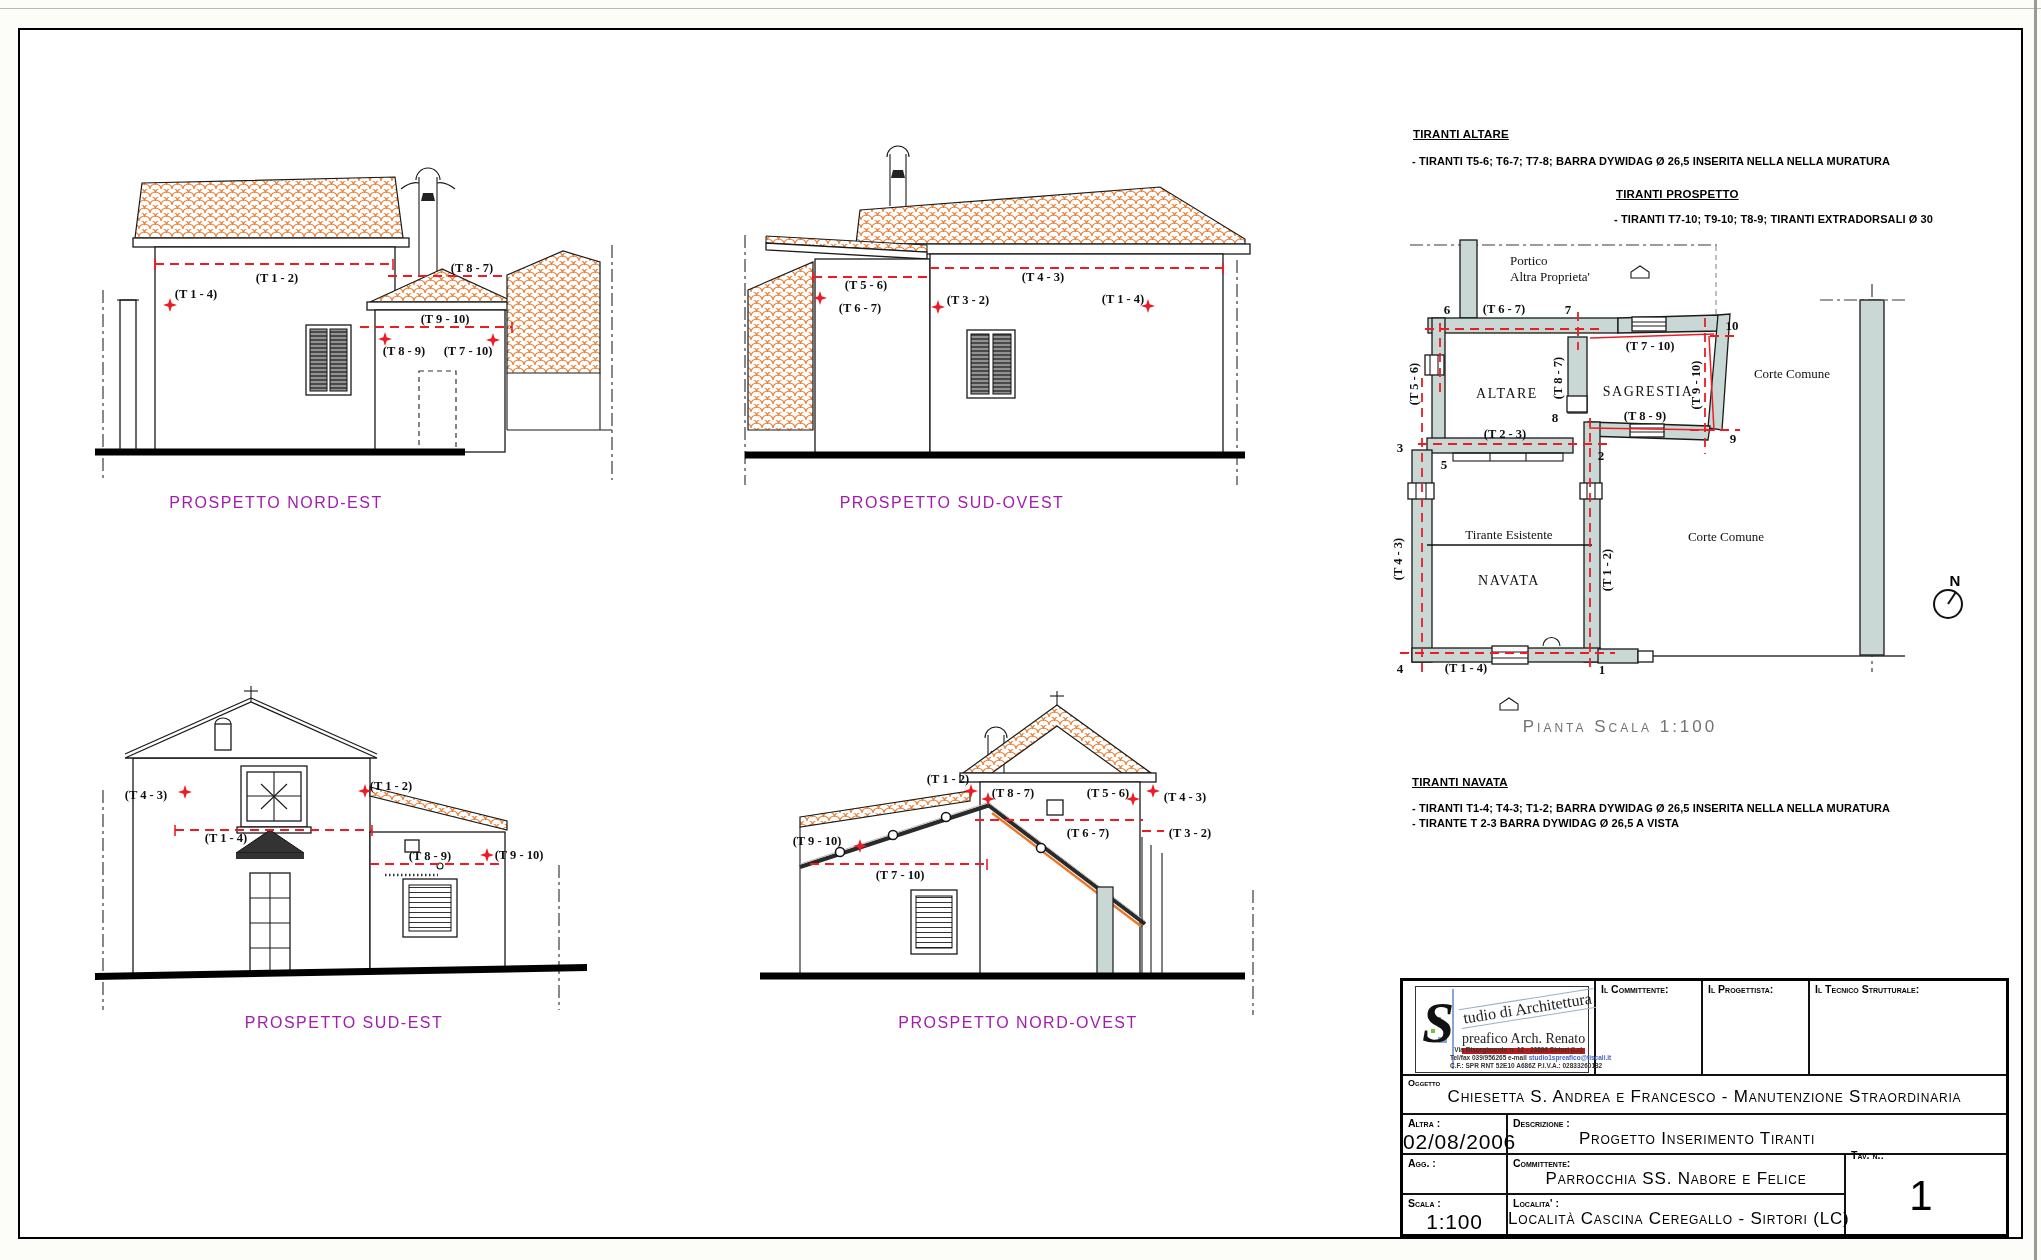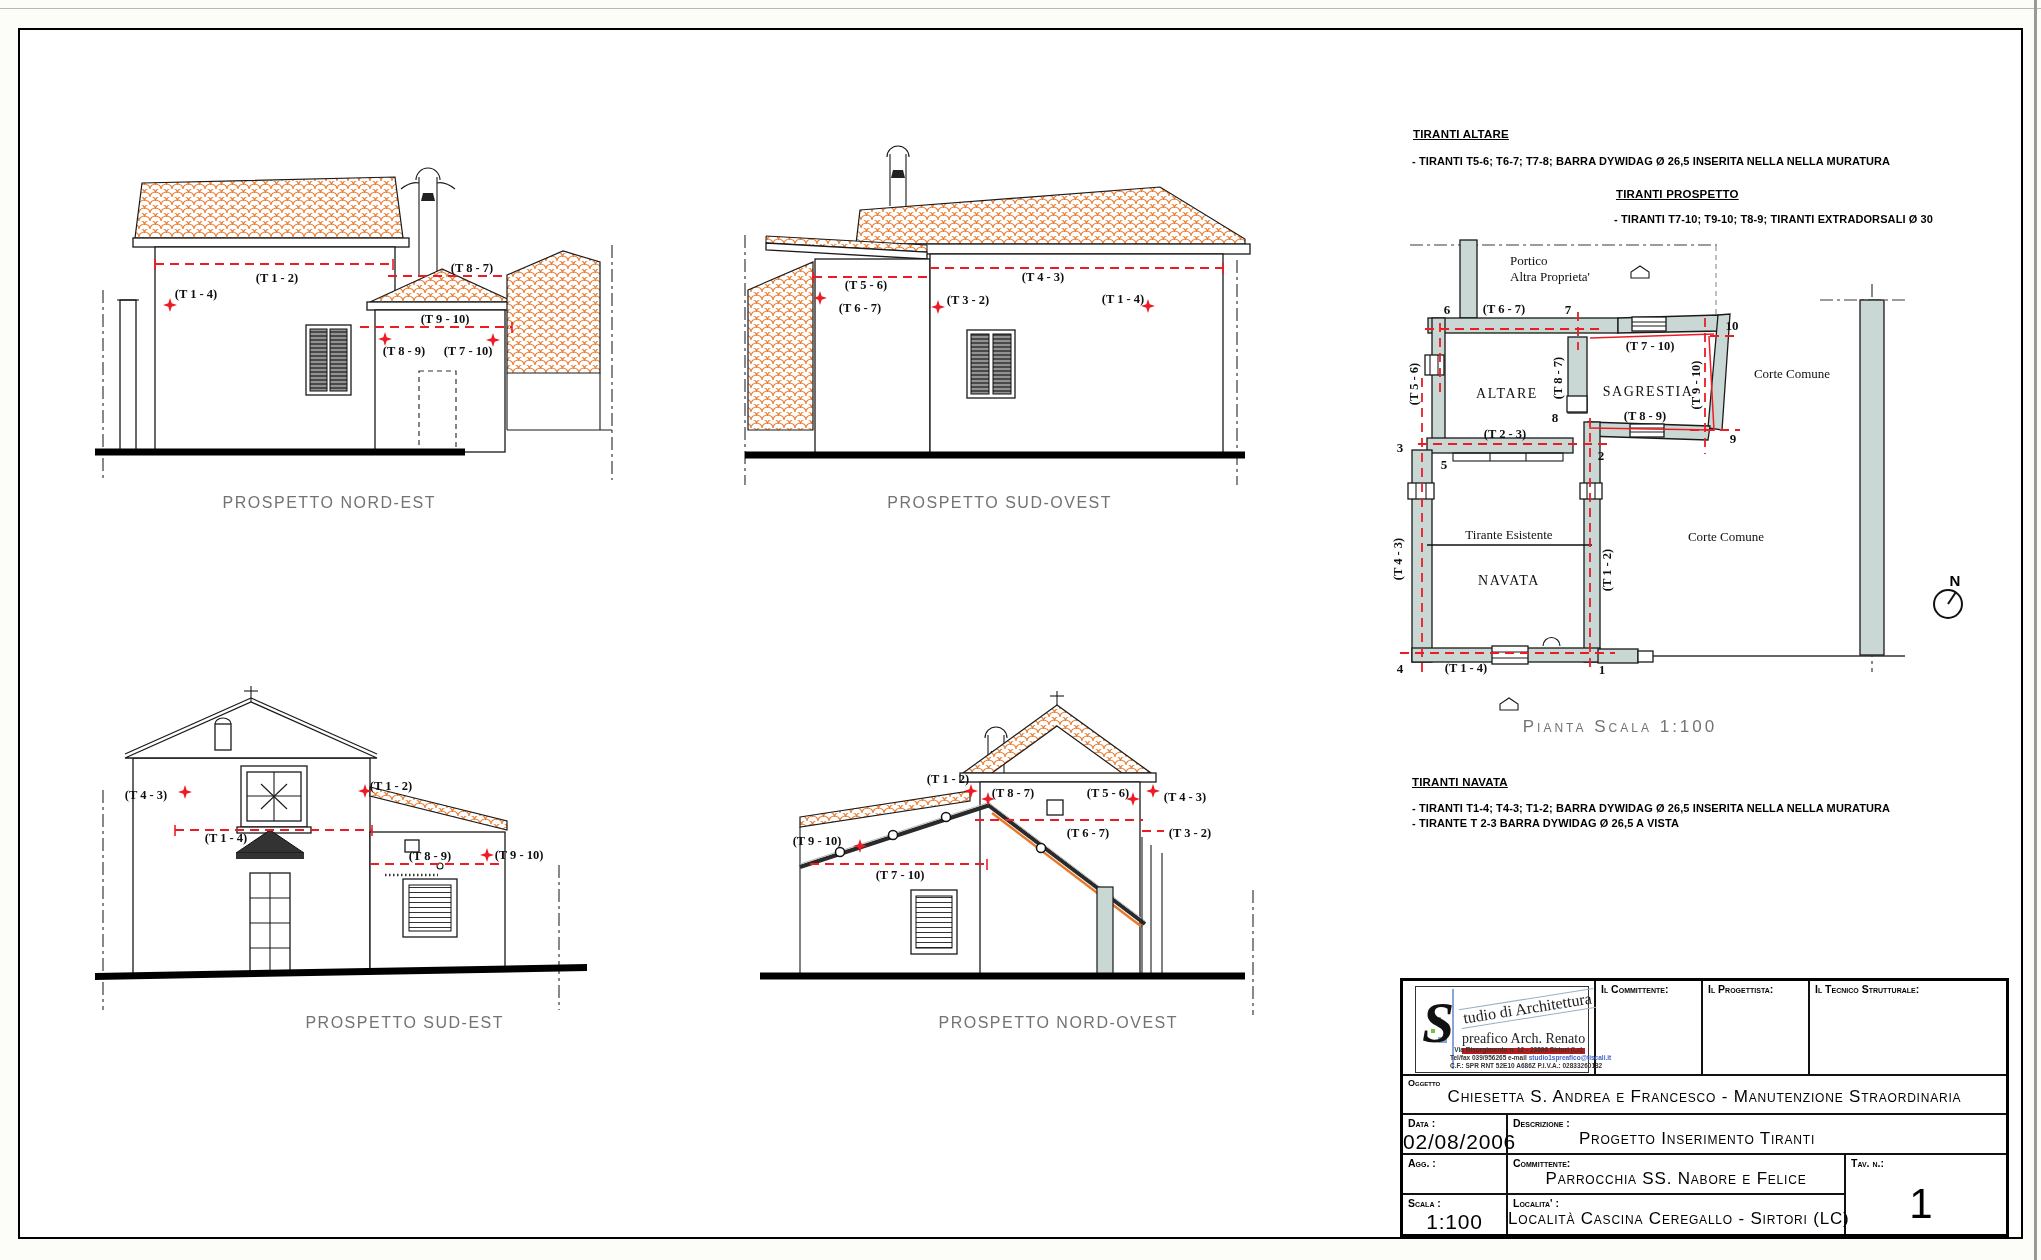--- a/index.html
+++ b/index.html
@@ -17,22 +17,22 @@
   .thick{stroke:#000;stroke-width:7;fill:none;}
   .dd{stroke:#3a3a3a;stroke-width:1.2;stroke-dasharray:13 4 3 4;fill:none;}
   .gd{stroke:#8a8a8a;stroke-width:1.1;stroke-dasharray:5 4;fill:none;}
   .rd{stroke:#ed1c24;stroke-width:1.8;stroke-dasharray:9 6;fill:none;}
   .rs{stroke:#ed1c24;stroke-width:1.5;fill:none;}
   .rt{stroke:#ed1c24;stroke-width:1.6;}
   .tl{font:bold 12.5px "Liberation Serif",serif;fill:#101010;}
   .num{font:bold 13px "Liberation Serif",serif;fill:#101010;}
   .rn{font:14px "Liberation Serif",serif;letter-spacing:1.5px;fill:#101010;}
   .an{font:13px "Liberation Serif",serif;fill:#101010;}
-  .cap{position:absolute;width:320px;text-align:right;font:16px "Liberation Sans",sans-serif;
-       letter-spacing:1.5px;color:#737373;}
+  .cap{position:absolute;width:320px;text-align:center;font:16px "Liberation Sans",sans-serif;
+       letter-spacing:1.5px;color:#a21caf;}
   .note-title{position:absolute;font:bold 11.5px "Liberation Sans",sans-serif;color:#000;
               text-decoration:underline;letter-spacing:.2px;}
   .note-line{position:absolute;font:bold 11px "Liberation Sans",sans-serif;color:#000;letter-spacing:.1px;}
   .plan-cap{position:absolute;left:1460px;top:717px;width:320px;text-align:center;
             font:17px "Liberation Sans",sans-serif;font-variant:small-caps;letter-spacing:3px;color:#737373;}
   
   .tb{position:absolute;left:1400px;top:978px;width:609px;height:259px;border:3px solid #000;
       box-sizing:border-box;background:#fff;}
   .tb .cell{position:absolute;box-sizing:border-box;border-right:2px solid #111;border-bottom:2px solid #111;}
   .tb-label{position:absolute;left:5px;top:2px;font:bold 10.5px "Liberation Sans",sans-serif;
@@ -512,36 +512,36 @@
     <div class="cell" style="left:407px;top:0;width:196px;height:95px;border-right:none">
       <div class="tb-label">Il Tecnico Strutturale:</div>
     </div>
 
     <div class="cell" style="left:0;top:95px;width:603px;height:39px;border-right:none">
       <div class="tb-label" style="font-size:9px">Oggetto</div>
       <div class="tb-val" style="top:11px">Chiesetta S. Andrea e Francesco - Manutenzione Straordinaria</div>
     </div>
 
     <div class="cell" style="left:0;top:134px;width:105px;height:40px">
-      <div class="tb-label">Data :</div>
+      <div class="tb-label">Altra :</div>
       <div class="tb-val tb-val-sm" style="top:15px">02/08/2006</div>
     </div>
     <div class="cell" style="left:105px;top:134px;width:498px;height:40px;border-right:none">
       <div class="tb-label">Descrizione :</div>
       <div class="tb-val" style="top:14px;right:120px">Progetto Inserimento Tiranti</div>
     </div>
 
     <div class="cell" style="left:0;top:174px;width:105px;height:40px">
       <div class="tb-label">Agg. :</div>
     </div>
     <div class="cell" style="left:105px;top:174px;width:338px;height:40px">
       <div class="tb-label">Committente:</div>
       <div class="tb-val" style="top:14px">Parrocchia SS. Nabore e Felice</div>
     </div>
-    <div class="cell" style="left:443px;top:174px;width:150px;height:79px;border-right:none;border-bottom:none">
+    <div class="cell" style="left:443px;top:166px;width:150px;height:79px;border-right:none;border-bottom:none">
       <div class="tb-label">Tav. n.:</div>
       <div class="tb-val" style="top:25px;font-size:42px;letter-spacing:0">1</div>
     </div>
 
     <div class="cell" style="left:0;top:214px;width:105px;height:39px;border-bottom:none">
       <div class="tb-label">Scala :</div>
       <div class="tb-val tb-val-sm" style="top:15px">1:100</div>
     </div>
     <div class="cell" style="left:105px;top:214px;width:338px;height:39px;border-bottom:none">
       <div class="tb-label">Localita' :</div>

